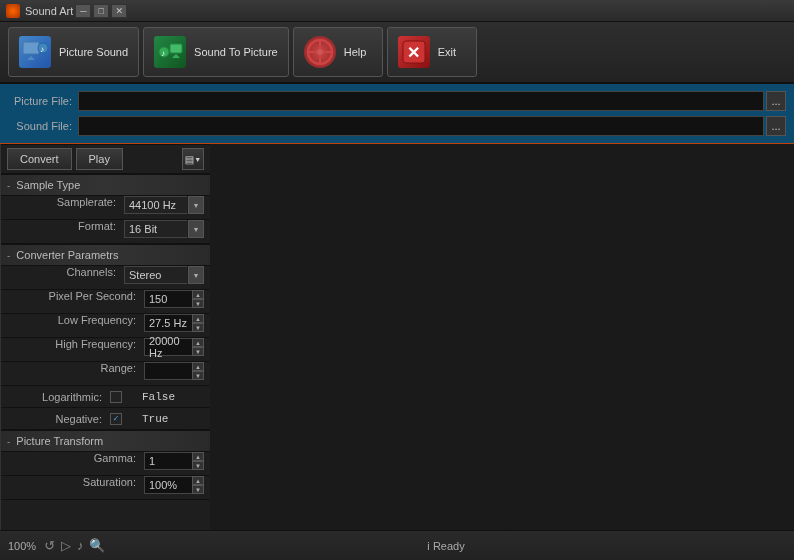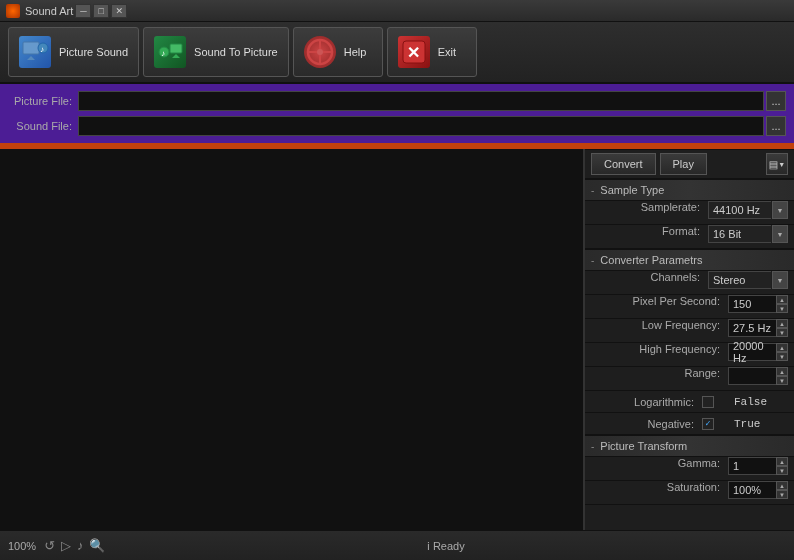--- a/index.html
+++ b/index.html
@@ -94,23 +94,23 @@
     }
     .icon-exit {
       background: linear-gradient(135deg, #cc3333, #881111);
       border-radius: 3px;
       display: flex; align-items: center; justify-content: center;
       color: white; font-size: 18px;
     }
 
     
     #file-area {
-      background: #4c1d95;
+      background: #0c4a6e;
       padding: 6px 8px;
-      border-bottom: 6px solid #c2410c;
+      border-bottom: 1px solid #c2410c;
     }
     .file-row {
       display: flex;
       align-items: center;
       height: 22px;
       margin-bottom: 3px;
     }
     .file-row:last-child { margin-bottom: 0; }
     .file-label {
       color: #aaa;
@@ -263,21 +263,21 @@
       justify-content: center;
       font-size: 6px;
       cursor: pointer;
       flex: 1;
     }
 
     .checkbox-row {
       display: flex;
       align-items: center;
       height: 22px;
-      padding: 0 12px;
+      padding: 0 20px;
       border-bottom: 1px solid #111;
     }
     .checkbox-label {
       color: #aaa;
       flex: 1;
       text-align: right;
       padding-right: 8px;
       font-size: 11px;
     }
     .checkbox-area {
@@ -426,21 +426,21 @@
     <input class="file-input" type="text" value="" style="">
     <div class="file-browse">...</div>
   </div>
   <div class="file-row">
     <span class="file-label">Sound File:</span>
     <input class="file-input" type="text" value="" style="">
     <div class="file-browse">...</div>
   </div>
 </div>
 
-<div id="main-content" style="height: 393px;">
+<div id="main-content" style="height: 393px; flex-direction: column;">
 
   <div id="preview-area" style="height: 393px;"></div>
 
   <div id="right-panel" style="height: 393px;">
 
     <div id="convert-bar">
       <button class="action-btn">Convert</button>
       <button class="action-btn">Play</button>
       <div style="flex:1"></div>
       <div class="settings-btn">

